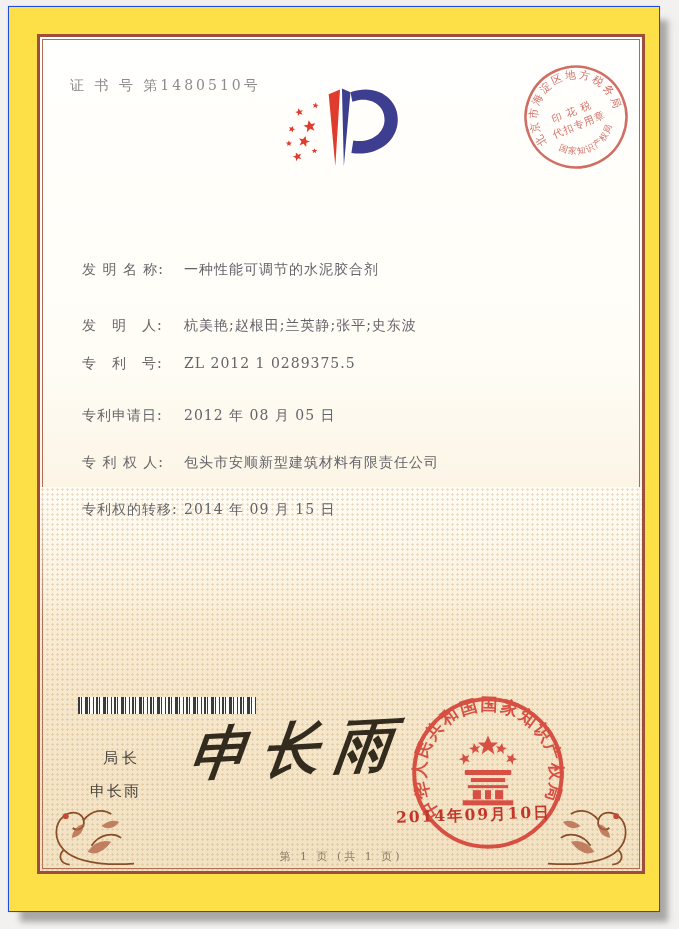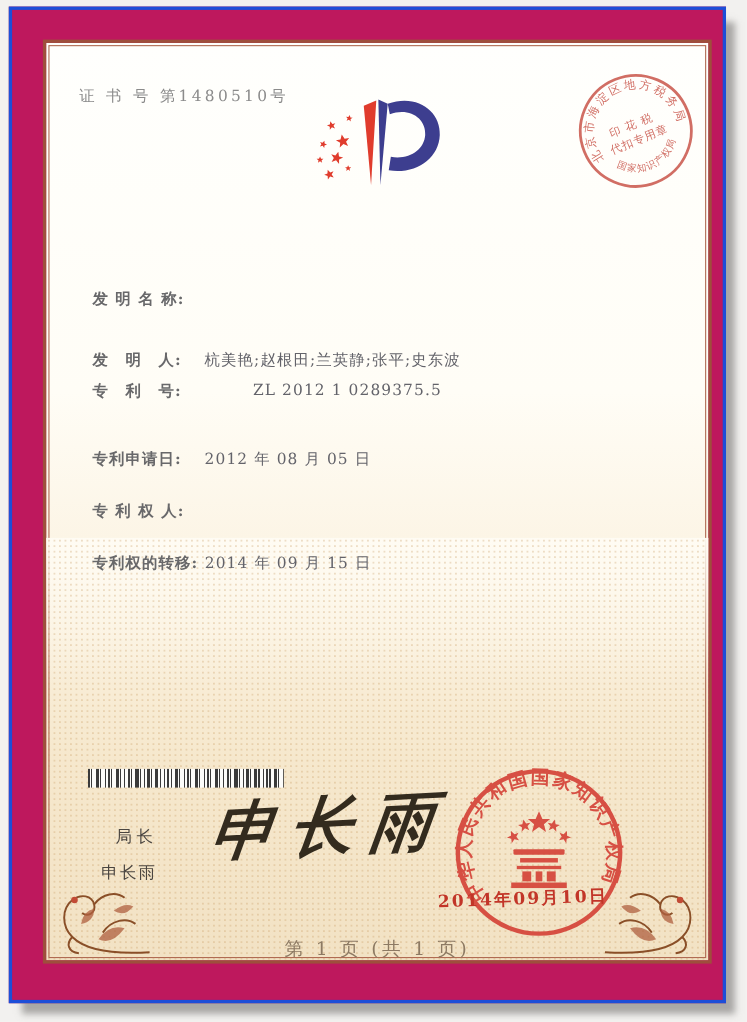--- a/index.html
+++ b/index.html
@@ -1,60 +1,60 @@
 <!DOCTYPE html>
 <html><head>
 <meta charset="utf-8">
 <style>
   * { margin:0; padding:0; box-sizing:border-box; }
   html,body { width:679px; height:929px; background:#fdfdfd; overflow:hidden;
     font-family:"DejaVu Serif","Liberation Serif",serif; }
   .scan { position:relative; width:679px; height:929px; background:#f2f1ef; }
   .page { position:absolute; left:8px; top:6px; width:652px; height:906px;
-    background:#be185d; border:3px solid #1d4ed8;
+    background:#fde047; border:1px solid #1d4ed8;
     box-shadow:10px 12px 6px -2px rgba(110,108,105,.55), 0 0 2px rgba(0,0,0,.15); }
   .frame { position:absolute; left:28px; top:27px; width:608px; height:840px;
     border:3px solid #9e4f3c;
     background:linear-gradient(180deg,#fffffd 0%,#fffdf6 38%,#fbf2e0 60%,#f6e8cd 78%,#f2e2c4 100%); }
   .frame::before { content:''; position:absolute; inset:2px; border:1px solid #b06a52; pointer-events:none; }
   .frame::after { content:''; position:absolute; left:0; right:0; bottom:0; height:46%;
     background-image:radial-gradient(rgba(198,152,92,.30) 1px, transparent 1.3px),
       linear-gradient(rgba(255,252,244,.95), rgba(255,252,244,0) 35%);
     background-size:5px 5px, 100% 100%; pointer-events:none; }
   .cert-no { position:absolute; left:30px; top:40px; font-size:14px; letter-spacing:3px; color:#8b8b8b; z-index:3; }
   .tax-seal { position:absolute; left:473px; top:17px; width:126px; height:126px;
     transform:rotate(-22deg); opacity:.85; z-index:4; }
   .logo { position:absolute; left:230px; top:42px; width:142px; height:108px; z-index:3; }
   .title { position:absolute; left:0; top:148px; width:100%; text-align:center;
     font-size:31px; font-weight:600; letter-spacing:16px; padding-left:16px; color:#4b4b4b; z-index:3; }
   .fields { position:absolute; left:42px; top:224px; width:530px; z-index:3; }
   .field-row { position:absolute; left:0; display:flex; font-size:14px; color:#68686a; }
-  .f-label { flex:0 0 auto; min-width:96px; letter-spacing:1px;font-weight:bold; }
+  .f-label { flex:0 0 auto; min-width:96px; letter-spacing:1px; }
   .f-value { margin-left:6px; letter-spacing:1px; color:#63636a; }
-  .fr0{top:0;} .fr1{top:56px;} .fr2{top:84px;gap:44px;} .fr3{top:146px;} .fr4{top:193px;} .fr5{top:240px;}
+  .fr0{top:0;} .fr1{top:56px;} .fr2{top:94px;} .fr3{top:146px;} .fr4{top:193px;} .fr5{top:240px;}
   .body-text { position:absolute; left:38px; top:496px; width:534px; z-index:3;
     font-size:13.5px; line-height:22px; color:#76706a; font-style:italic; text-align:justify; }
   .body-text p { text-indent:2em; margin:0; }
   .barcode { position:absolute; left:38px; top:660px; width:178px; height:17px; z-index:3;
     background:repeating-linear-gradient(90deg,
       #3a3a3a 0 2px, #fcfcfa 2px 3px, #3a3a3a 3px 4px, #fcfcfa 4px 7px,
       #3a3a3a 7px 10px, #fcfcfa 10px 11px, #3a3a3a 11px 12px, #fcfcfa 12px 15px,
       #3a3a3a 15px 16px, #fcfcfa 16px 18px); }
   .sig-block { position:absolute; left:50px; top:712px; z-index:3;
     font-family:"DejaVu Sans","Liberation Sans",sans-serif; color:#4a4540;text-align:right; }
   .sig-title { font-size:15px; letter-spacing:4px; }
   .sig-name { font-size:15px; letter-spacing:2px; margin-top:14px; }
   .handwriting { position:absolute; left:150px; top:674px; z-index:5;
     font-size:58px; color:#332b1e; letter-spacing:14px; white-space:nowrap;
     transform:rotate(-3deg) skewX(-10deg); font-style:italic; font-weight:600; }
   .seal { position:absolute; left:352px; top:640px; width:192px; height:192px; z-index:4; opacity:.93; }
   .seal-date { position:absolute; left:356px; top:768px; z-index:5; font-size:15.5px; font-weight:700;
     color:#c23528; letter-spacing:2px; transform:rotate(-2deg); }
   .footer { position:absolute; left:0; top:812px; width:100%; text-align:center;
-    font-size:17px; letter-spacing:3px; color:#8d7a63; z-index:3; }
+    font-size:11px; letter-spacing:3px; color:#8d7a63; z-index:3; }
   .flourish { position:absolute; bottom:3px; width:94px; height:78px; z-index:2; }
   .flourish.fl-left { left:2px; }
   .flourish.fl-right { right:2px; transform:scaleX(-1); }
   .seal-ring-text { font-size:17px; letter-spacing:2px; fill:#d5453a; font-weight:600; }
   .tax-ring-top { font-size:11px; letter-spacing:2.5px; fill:#c9554a; }
   .tax-ring-bottom { font-size:9px; letter-spacing:1px; fill:#c9554a; }
   .tax-center { font-size:10.5px; fill:#c9554a; text-anchor:middle; letter-spacing:1px; }
 </style>
 </head>
 <body>
@@ -97,35 +97,37 @@
         <g fill="#3d3e8f">
           <polygon points="76,8 85,12 78,90"></polygon>
           <path d="M85,12 C114,2 136,20 135,42 C134,65 112,80 86,76 L88,63 C106,66 120,56 121,42 C122,26 106,15 87,22 Z"></path>
         </g>
       </svg>
 
 
       <div class="fields">
         <div class="field-row fr0">
           <span class="f-label">发 明 名 称:</span>
+          <span class="f-value">一种性能可调节的水泥胶合剂</span>
         </div>
         <div class="field-row fr1">
           <span class="f-label">发　明　人:</span>
           <span class="f-value">杭美艳;赵根田;兰英静;张平;史东波</span>
         </div>
         <div class="field-row fr2">
           <span class="f-label">专　利　号:</span>
           <span class="f-value">ZL 2012 1 0289375.5</span>
         </div>
         <div class="field-row fr3">
           <span class="f-label">专利申请日:</span>
           <span class="f-value">2012 年 08 月 05 日</span>
         </div>
         <div class="field-row fr4">
           <span class="f-label">专 利 权 人:</span>
+          <span class="f-value">包头市安顺新型建筑材料有限责任公司</span>
         </div>
         <div class="field-row fr5">
           <span class="f-label">专利权的转移:</span>
           <span class="f-value">2014 年 09 月 15 日</span>
         </div>
       </div>
 
       <div class="body-text">
       </div>
 

